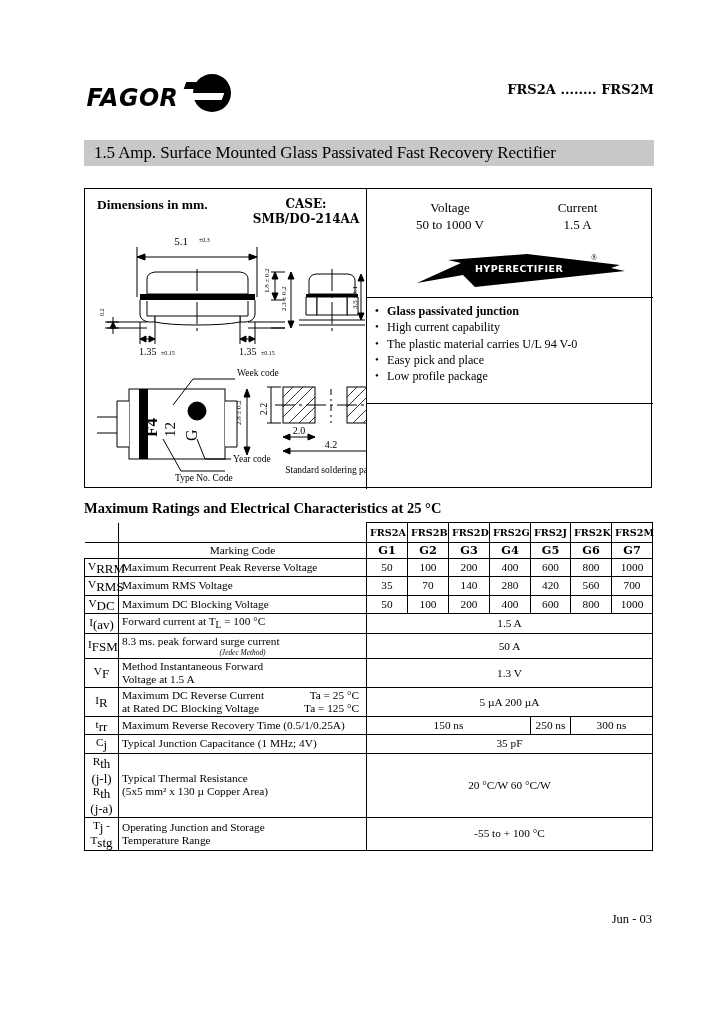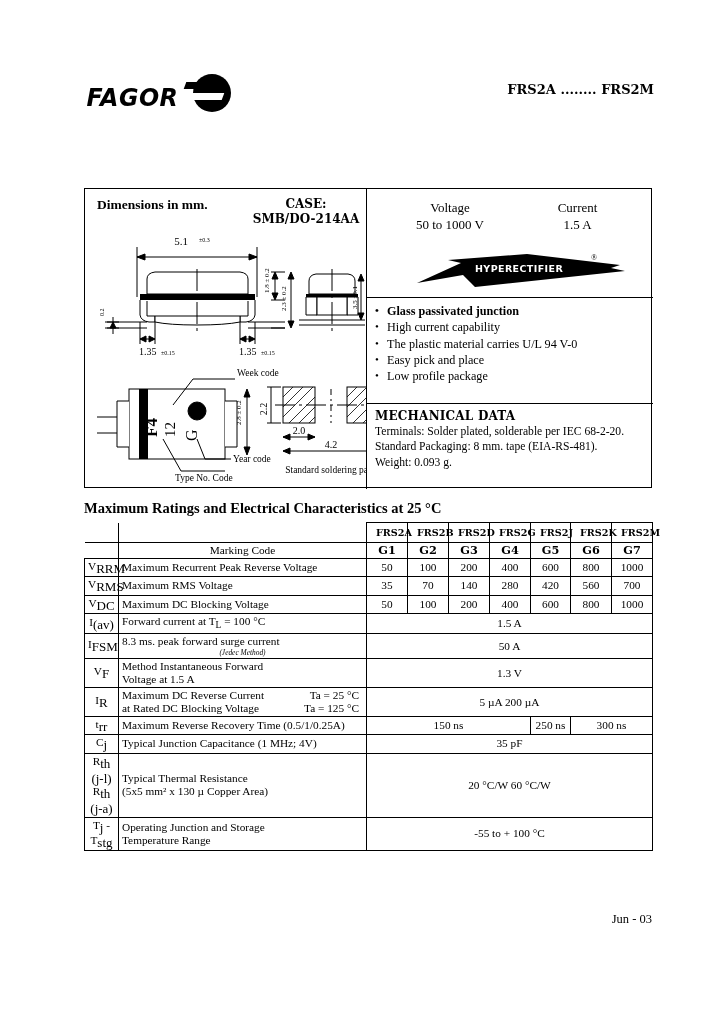--- a/index.html
+++ b/index.html
@@ -260,21 +260,21 @@
   td.val {
     text-align: center;
     width: 40px;
     font-size: 11.5px;
   }
   tr.head td {
     text-align: center;
     font-family: "DejaVu Serif", serif;
     font-weight: bold;
     font-size: 9.6px;
-    padding: 3px 9px;
+    padding: 3px 3px;
   }
   tr.mark td {
     text-align: center;
   }
   td.markcode {
     font-family: "DejaVu Serif", serif;
     font-weight: bold;
     font-size: 11.5px;
   }
   td.marklabel {
@@ -309,20 +309,23 @@
       <div class="logo-text">FAGOR</div>
       <div class="logo-mark">
         <div class="disc"></div>
         <div class="bar1"></div>
         <div class="bar2"></div>
       </div>
     </div>
     <div class="partnum">FRS2A ........ FRS2M</div>
   </div>
 
+  <div class="title-bar">
+    <span>1.5 Amp. Surface Mounted Glass Passivated Fast Recovery Rectifier</span>
+  </div>
 
   <div class="specbox">
     <div class="divider-v"></div>
     <div class="divider-h1"></div>
     <div class="divider-h2"></div>
 
     <div class="dim-title">Dimensions in mm.</div>
     <div class="case-title">
       <div>CASE:</div>
       <div>SMB/DO-214AA</div>
@@ -346,26 +349,20 @@
     </div>
 
     <ul class="bullets">
       <li class="first">Glass passivated junction</li>
       <li>High current capability</li>
       <li>The plastic material carries U/L 94 V-0</li>
       <li>Easy pick and place</li>
       <li>Low profile package</li>
     </ul>
 
-    <div class="mech">
-      <h4>MECHANICAL DATA</h4>
-      <p>Terminals: Solder plated, solderable per IEC 68-2-20.</p>
-      <p>Standard Packaging: 8 mm. tape (EIA-RS-481).</p>
-      <p>Weight: 0.093 g.</p>
-    </div>
 
     <div class="drawings">
       <svg width="281" height="300" viewBox="0 0 281 300">
         <g stroke="#000" fill="none" stroke-width="1">
 
           <line x1="52" y1="58" x2="52" y2="108"></line>
           <line x1="172" y1="58" x2="172" y2="108"></line>
           <line x1="52" y1="68" x2="172" y2="68"></line>
           <path d="M52,68 L60,65 L60,71 Z" fill="#000"></path>
           <path d="M172,68 L164,65 L164,71 Z" fill="#000"></path>

